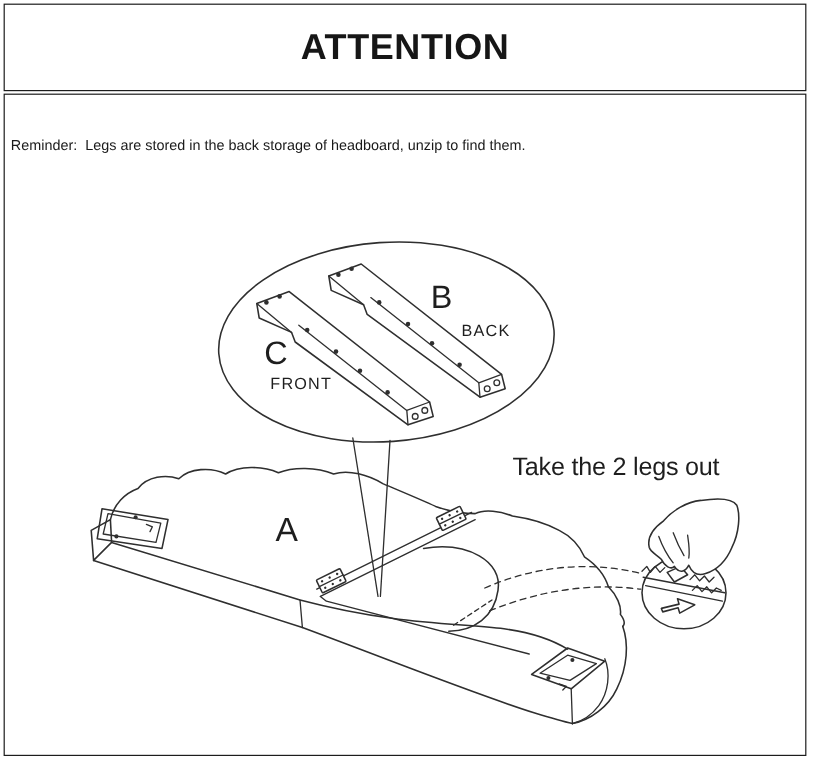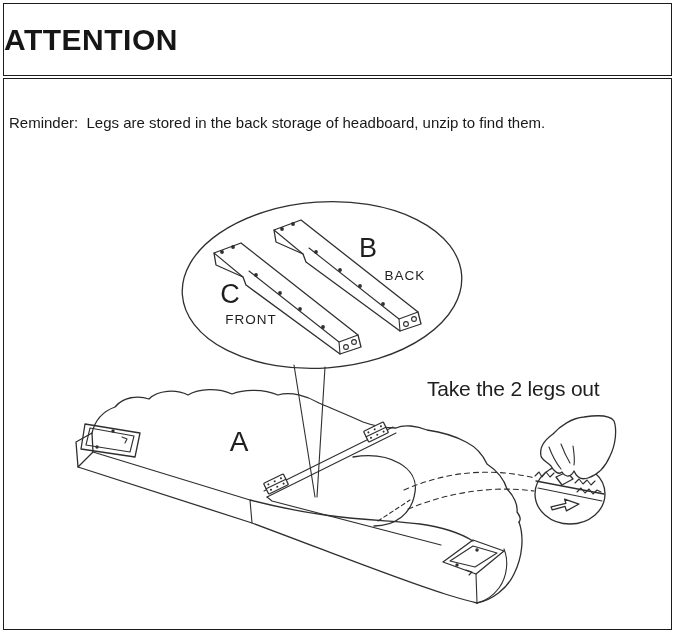--- a/index.html
+++ b/index.html
@@ -2,34 +2,34 @@
 <html><head>
 <meta charset="utf-8">
 <style>
   html,body{margin:0;padding:0;}
   body{
     width:679px;height:636px;position:relative;background:#ffffff;
     font-family:"Liberation Sans", sans-serif;overflow:hidden;
   }
   .title-box{
     position:absolute;left:3px;top:3px;width:669px;height:73px;
-    border:1.5px solid #1c1c1c;display:flex;align-items:center;justify-content:flex-start;
+    border:1.5px solid #1c1c1c;display:flex;align-items:center;justify-content:center;
     box-sizing:border-box;background:#fff;
   }
   .title-box h1{
     margin:0;font-size:30px;font-weight:bold;color:#161616;letter-spacing:.5px;
     font-family:"Liberation Sans", sans-serif;
   }
   .content-box{
     position:absolute;left:3px;top:78px;width:669px;height:552px;
     border:1.5px solid #1c1c1c;box-sizing:border-box;background:#fff;
   }
   .reminder{
     position:absolute;left:9px;top:114px;width:655px;
-    font-size:15px;color:#191919;white-space:pre-wrap;
+    font-size:12px;color:#191919;white-space:pre-wrap;
   }
   svg.diagram{position:absolute;left:0;top:0;}
   .ln{fill:none;stroke:#2f2f2f;stroke-width:1.3;stroke-linecap:round;stroke-linejoin:round;}
   .thin{stroke-width:1.1;}
   .fw{fill:#ffffff;}
   .dot{fill:#2f2f2f;stroke:none;}
   .dlabel{fill:#1e1e1e;font-family:"Liberation Sans",sans-serif;}
   .big{font-size:27px;}
   .small{font-size:13.5px;letter-spacing:1px;}
   .note{font-size:21px;letter-spacing:-0.2px;}

